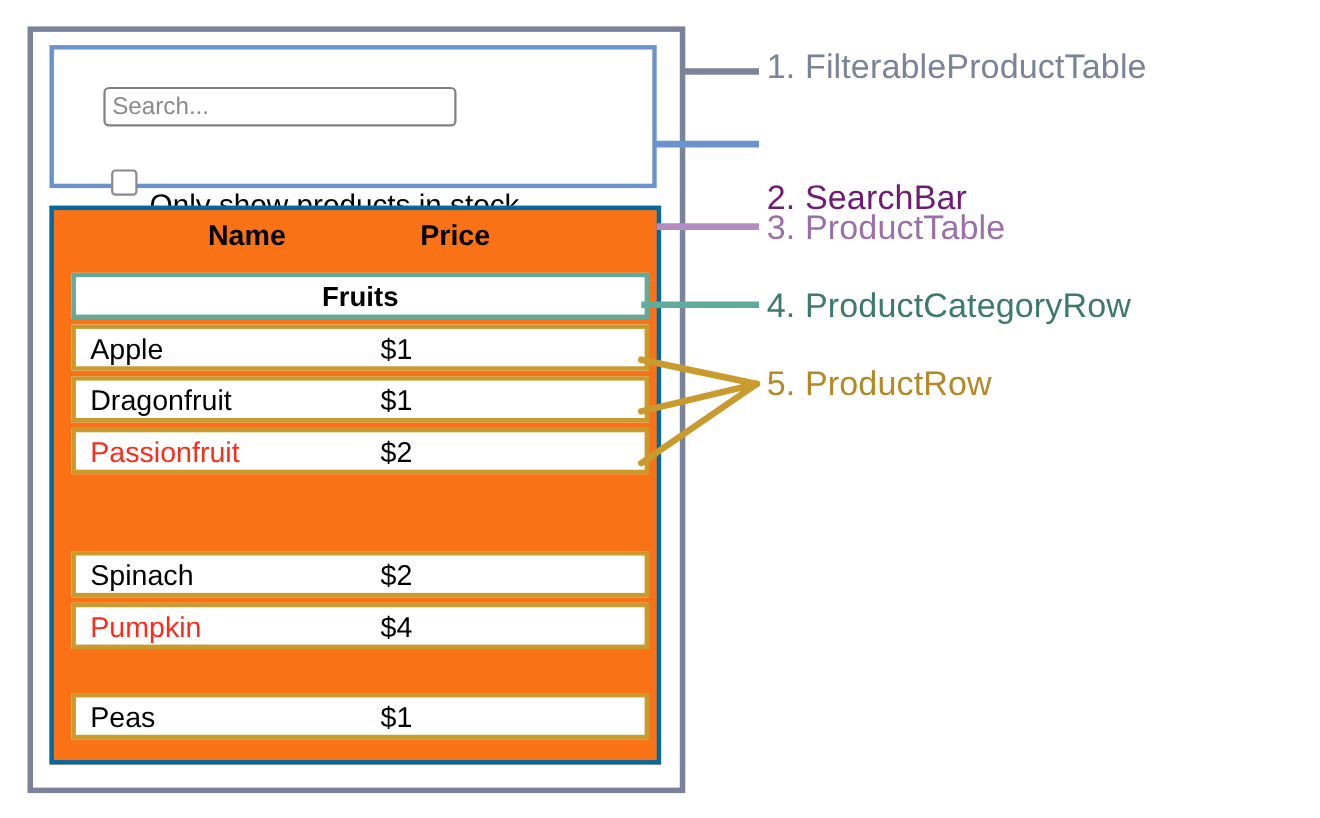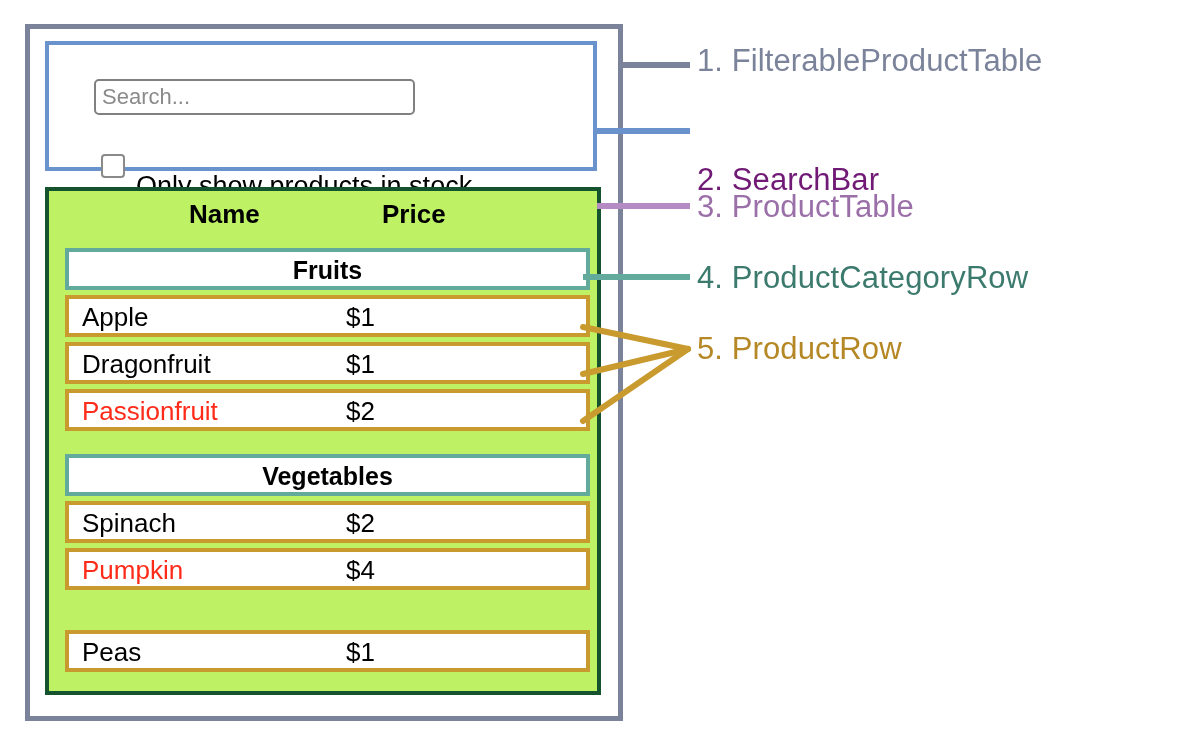--- a/index.html
+++ b/index.html
@@ -88,23 +88,23 @@
     margin-top: 41px;
   }
 
   
   #producttable-frame {
     position: absolute;
     left: 44px;
     top: 186px;
     width: 556px;
     height: 508px;
-    border: 4px solid #14532d;
-    box-sizing: border-box;
-    background: #bef264;
+    border: 4px solid #0369a1;
+    box-sizing: border-box;
+    background: #f97316;
   }
 
   .table-head {
     position: absolute;
     left: 0;
     top: 8px;
     width: 100%;
     height: 42px;
   }
   .head-name, .head-price {
@@ -216,23 +216,20 @@
     <div class="row product" style="top:151px;">
       <span class="cell-name">Dragonfruit</span>
       <span class="cell-price">$1</span>
     </div>
 
     <div class="row product" style="top:198px;text-align:center;">
       <span class="cell-name out-of-stock">Passionfruit</span>
       <span class="cell-price">$2</span>
     </div>
 
-    <div class="row category" style="top:263px;">
-      <span class="cat-label">Vegetables</span>
-    </div>
 
     <div class="row product" style="top:310px;">
       <span class="cell-name">Spinach</span>
       <span class="cell-price">$2</span>
     </div>
 
     <div class="row product" style="top:357px;padding-left:48px;">
       <span class="cell-name out-of-stock">Pumpkin</span>
       <span class="cell-price">$4</span>
     </div>

